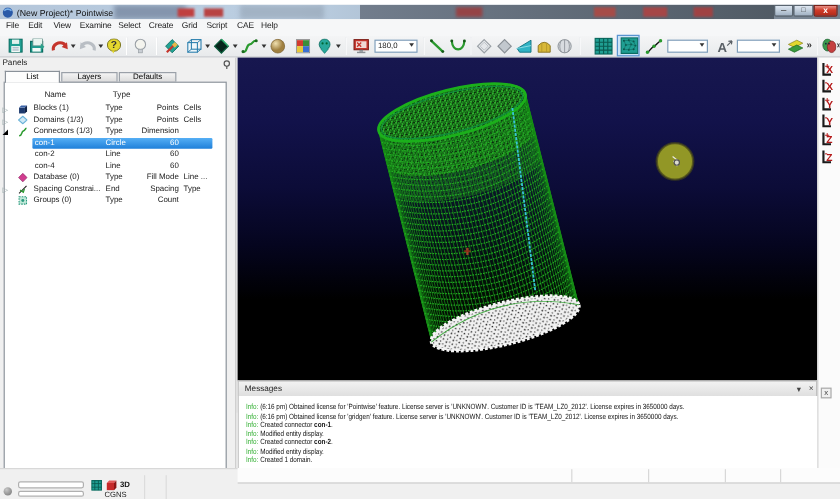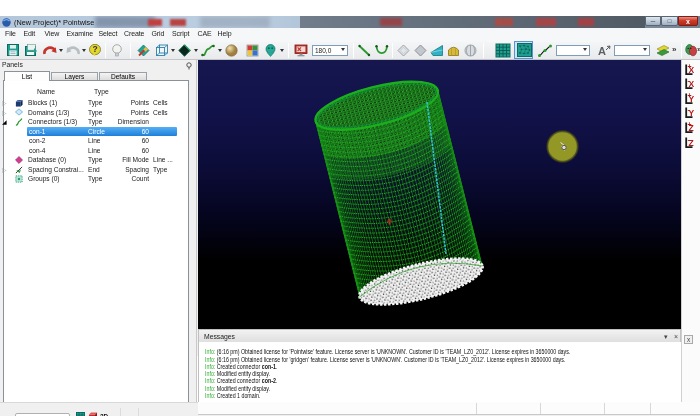--- a/index.html
+++ b/index.html
@@ -1,19 +1,19 @@
 <!DOCTYPE html>
 <html><head><meta charset="utf-8">
 <style>
 * { margin:0; padding:0; box-sizing:border-box; }
 html,body { width:700px; height:416px; overflow:hidden; font-family:"Liberation Sans",sans-serif; }
 .abs { position:absolute; }
 </style></head>
 <body>
-<div class="abs" style="left:0;top:16px;width:700px;height:340px;background:#f0f0f0">
+<div class="abs" style="left:0;top:4px;width:700px;height:340px;background:#f0f0f0">
 
 <div class="abs" style="left:0;top:0;width:700px;height:12px;background:linear-gradient(90deg,#b4c6da 0%,#bccfe2 35%,#9fb0c2 60%,#74808e 100%);overflow:hidden">
 
 <div style="position:absolute;left:95px;top:0;width:60px;height:12px;background:#5a6a85;opacity:0.55;filter:blur(2px)"></div>
 <div style="position:absolute;left:200px;top:0;width:70px;height:12px;background:#8a98a8;opacity:0.5;filter:blur(2px)"></div>
 <div style="position:absolute;left:300px;top:0;width:345px;height:12px;background:linear-gradient(90deg,#6e7988,#4e5862);opacity:0.95"></div>
 <div style="position:absolute;left:148px;top:3px;width:14px;height:7px;background:#c04040;filter:blur(1px)"></div>
 <div style="position:absolute;left:170px;top:3px;width:16px;height:7px;background:#b84343;filter:blur(1px)"></div>
 <div style="position:absolute;left:495px;top:2px;width:18px;height:8px;background:#ad4a44;filter:blur(1px);opacity:0.9"></div>
 <div style="position:absolute;left:536px;top:2px;width:20px;height:8px;background:#ad4343;filter:blur(1px);opacity:0.9"></div>

